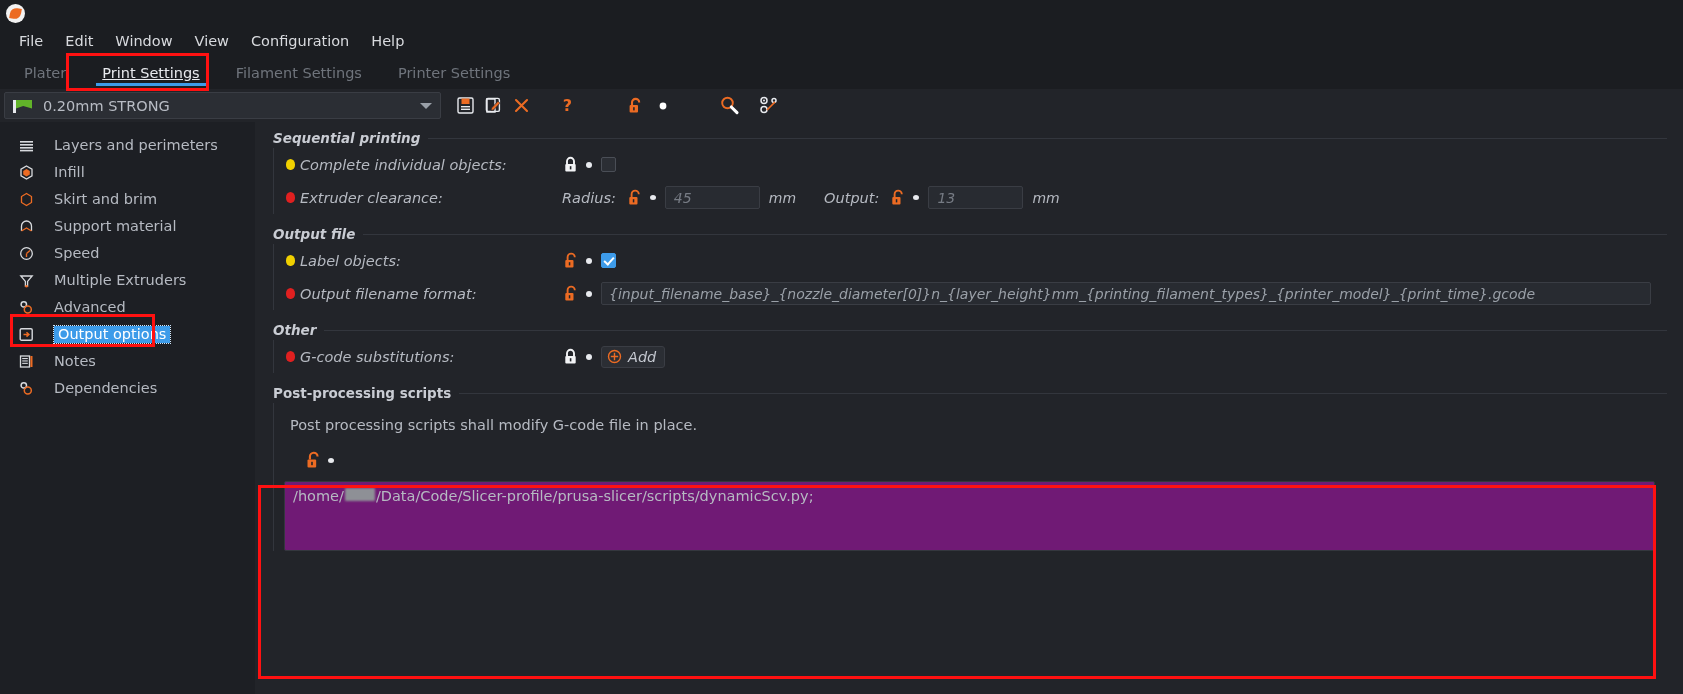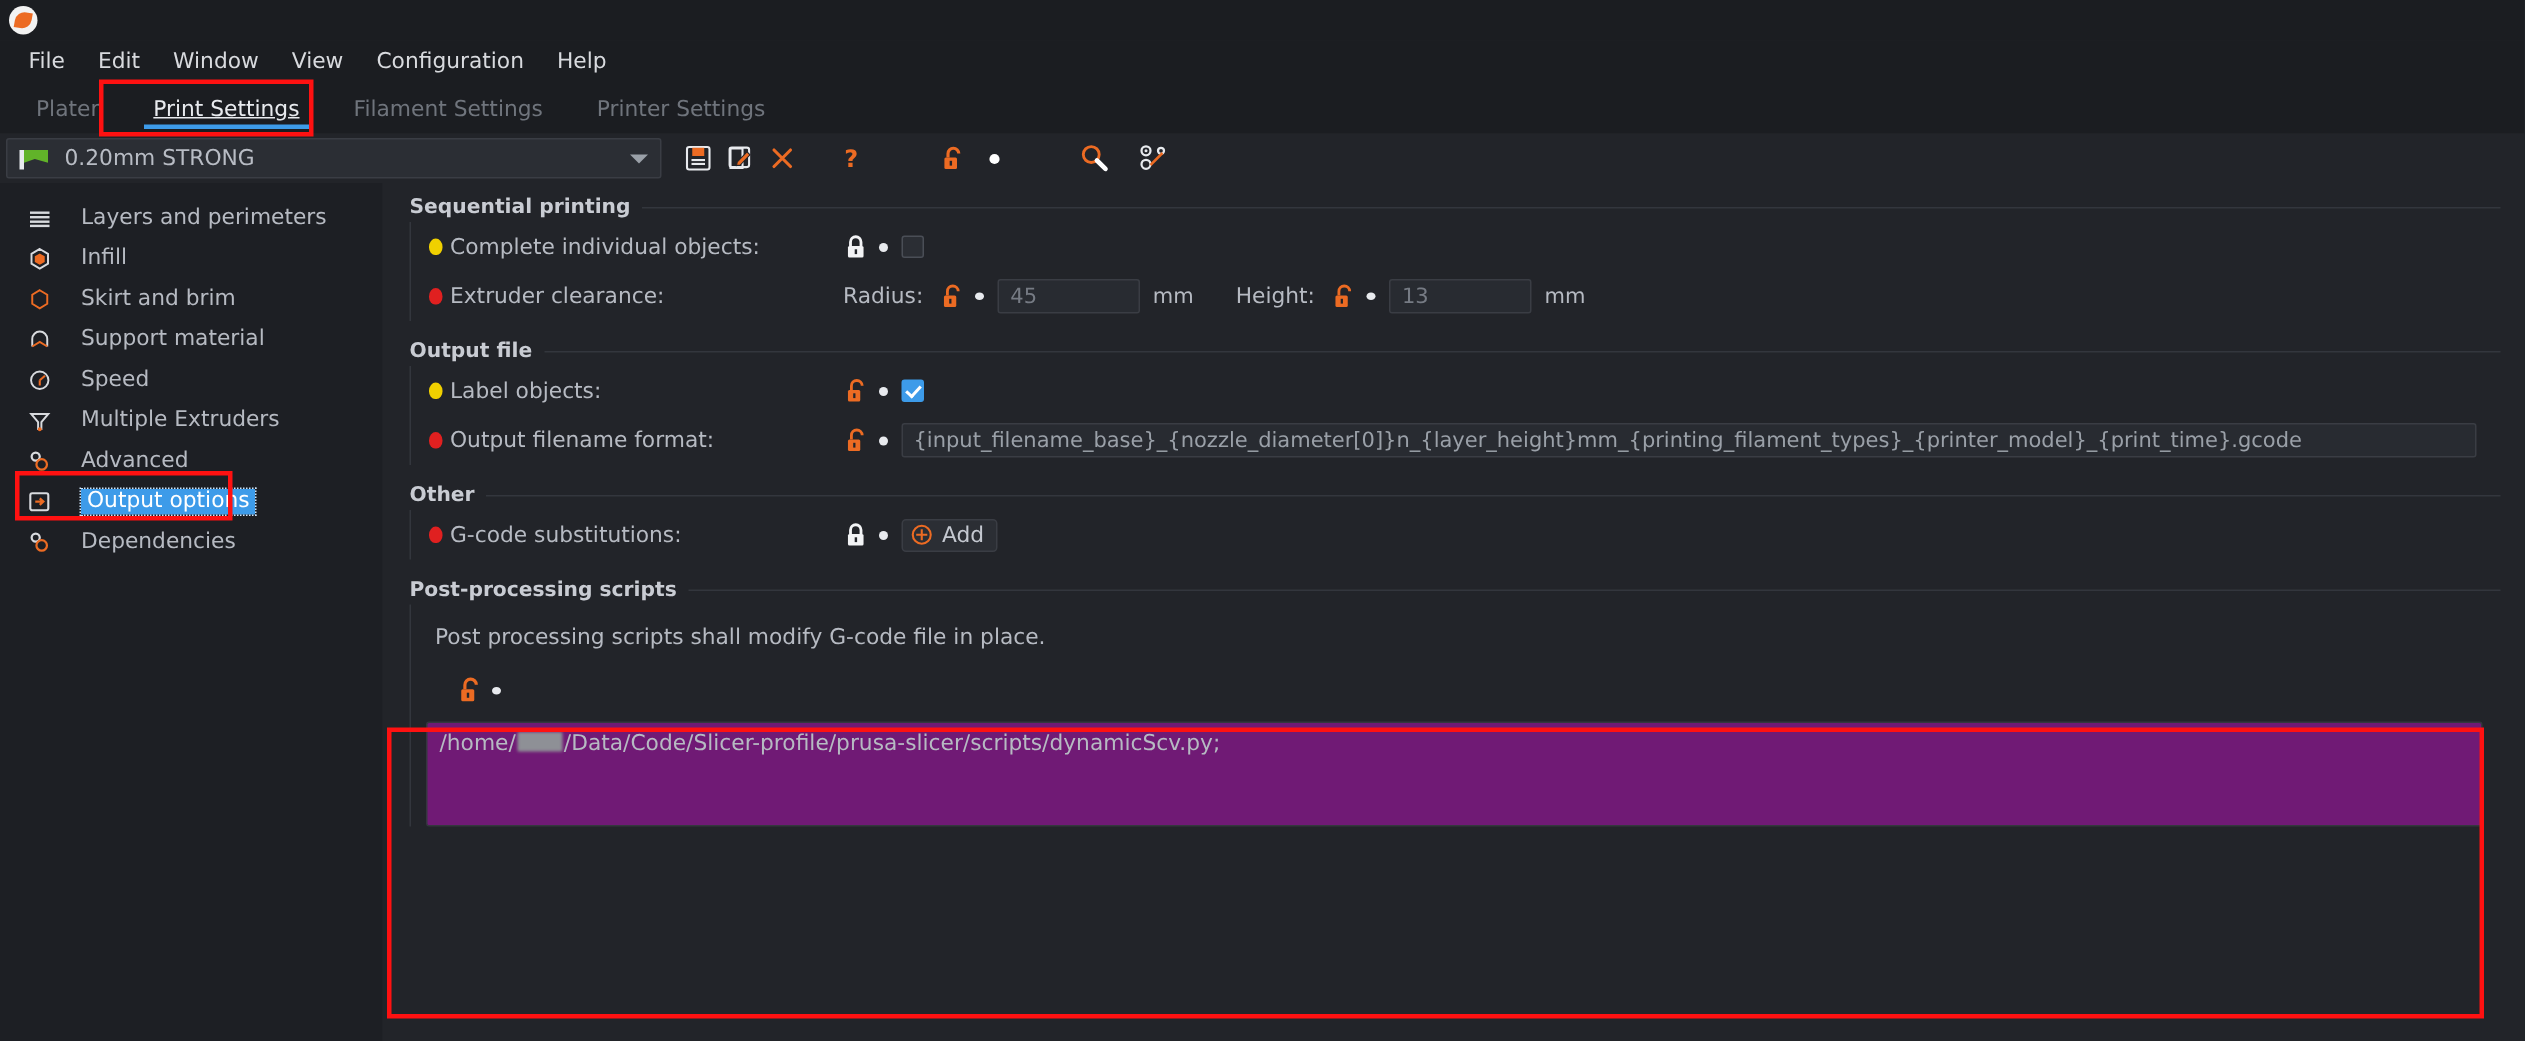--- a/index.html
+++ b/index.html
@@ -101,21 +101,21 @@
   .side-label { font-size:14.5px; color:#b6bac2; line-height:1; white-space:nowrap;}
   .side-item.selected .side-label {
     background:#3d9be9; color:#ffffff; padding:1px 4px;
     outline:1px dotted #cfe6fb; outline-offset:0px;
   }
   .side-ico { width:16px; height:16px; flex:0 0 16px; display:flex; align-items:center; justify-content:center;}
   .side-ico svg { display:block; }
 
   
   .content { flex:1; background:#222429; padding: 8px 0 0 0; overflow:hidden; position:relative;}
-  .group { margin: 0 0 0 0; padding: 0 16px 0 18px; }
+  .group { margin: 0 0 0 0; padding: 0 16px 0 18px; font-style: italic; }
   .group-title {
     font-size:13.5px; font-weight:bold; color:#c9ccd3;
     display:flex; align-items:center; gap:8px; white-space:nowrap;
     margin-bottom: 2px;
   }
   .group-title .rule { flex:1; height:1px; background:#33363d; }
   .group-body { border-left:1px solid #33363d; padding-left: 0px; }
 
   .row { display:flex; align-items:center; height:33px; padding-left:12px;}
   .bullet { width:9px; height:11px; flex:0 0 9px; margin-right:5px; }
@@ -361,20 +361,32 @@
       <div class="side-item selected">
         <span class="side-ico">
           <svg width="15" height="15" viewBox="0 0 15 15">
             <rect x="1.2" y="1.8" width="12" height="11.4" rx="1.3" fill="none" stroke="#d8dade" stroke-width="1.4"></rect>
             <path d="M4.5 7.4 h5 M7.5 5.2 l2.4 2.2 -2.4 2.2" fill="none" stroke="#ec6b23" stroke-width="1.5"></path>
           </svg>
         </span>
         <span class="side-label">Output options</span>
       </div>
 
+      <div class="side-item">
+        <span class="side-ico">
+          <svg width="15" height="15" viewBox="0 0 15 15">
+            <rect x="1.5" y="2" width="9" height="11" fill="none" stroke="#d8dade" stroke-width="1.3"></rect>
+            <rect x="3.2" y="4" width="5.6" height="1.1" fill="#d8dade"></rect>
+            <rect x="3.2" y="6.4" width="5.6" height="1.1" fill="#d8dade"></rect>
+            <rect x="3.2" y="8.8" width="5.6" height="1.1" fill="#d8dade"></rect>
+            <rect x="11.4" y="2" width="2.1" height="11" fill="#ec6b23"></rect>
+          </svg>
+        </span>
+        <span class="side-label">Notes</span>
+      </div>
 
       <div class="side-item">
         <span class="side-ico">
           <svg width="15" height="15" viewBox="0 0 15 15">
             <circle cx="4.8" cy="4.4" r="2.7" fill="none" stroke="#d8dade" stroke-width="1.5"></circle>
             <circle cx="8.8" cy="9.6" r="3.5" fill="none" stroke="#ec6b23" stroke-width="1.5"></circle>
           </svg>
         </span>
         <span class="side-label">Dependencies</span>
       </div>
@@ -413,21 +425,21 @@
                 <path d="M4.6 8 V5.3 A3.5 3.5 0 0 1 11.8 5.2" fill="none" stroke="#ec6b23" stroke-width="1.9"></path>
                 <rect x="2.3" y="8" width="8.2" height="7.6" rx="1" fill="#ec6b23"></rect>
                 <rect x="5.8" y="10.2" width="1.5" height="3.2" fill="#222429"></rect>
               </svg>
             </span>
             <span class="dot sm"></span>
             <span class="txtfield num">45</span>
             <span class="unit">mm</span>
 
             <span style="width:28px"></span>
-            <span class="sublbl">Height:</span>
+            <span class="sublbl">Output:</span>
             <span class="lock">
               <svg width="15" height="17" viewBox="0 0 15 17">
                 <path d="M4.6 8 V5.3 A3.5 3.5 0 0 1 11.8 5.2" fill="none" stroke="#ec6b23" stroke-width="1.9"></path>
                 <rect x="2.3" y="8" width="8.2" height="7.6" rx="1" fill="#ec6b23"></rect>
                 <rect x="5.8" y="10.2" width="1.5" height="3.2" fill="#222429"></rect>
               </svg>
             </span>
             <span class="dot sm"></span>
             <span class="txtfield num">13</span>
             <span class="unit">mm</span>

